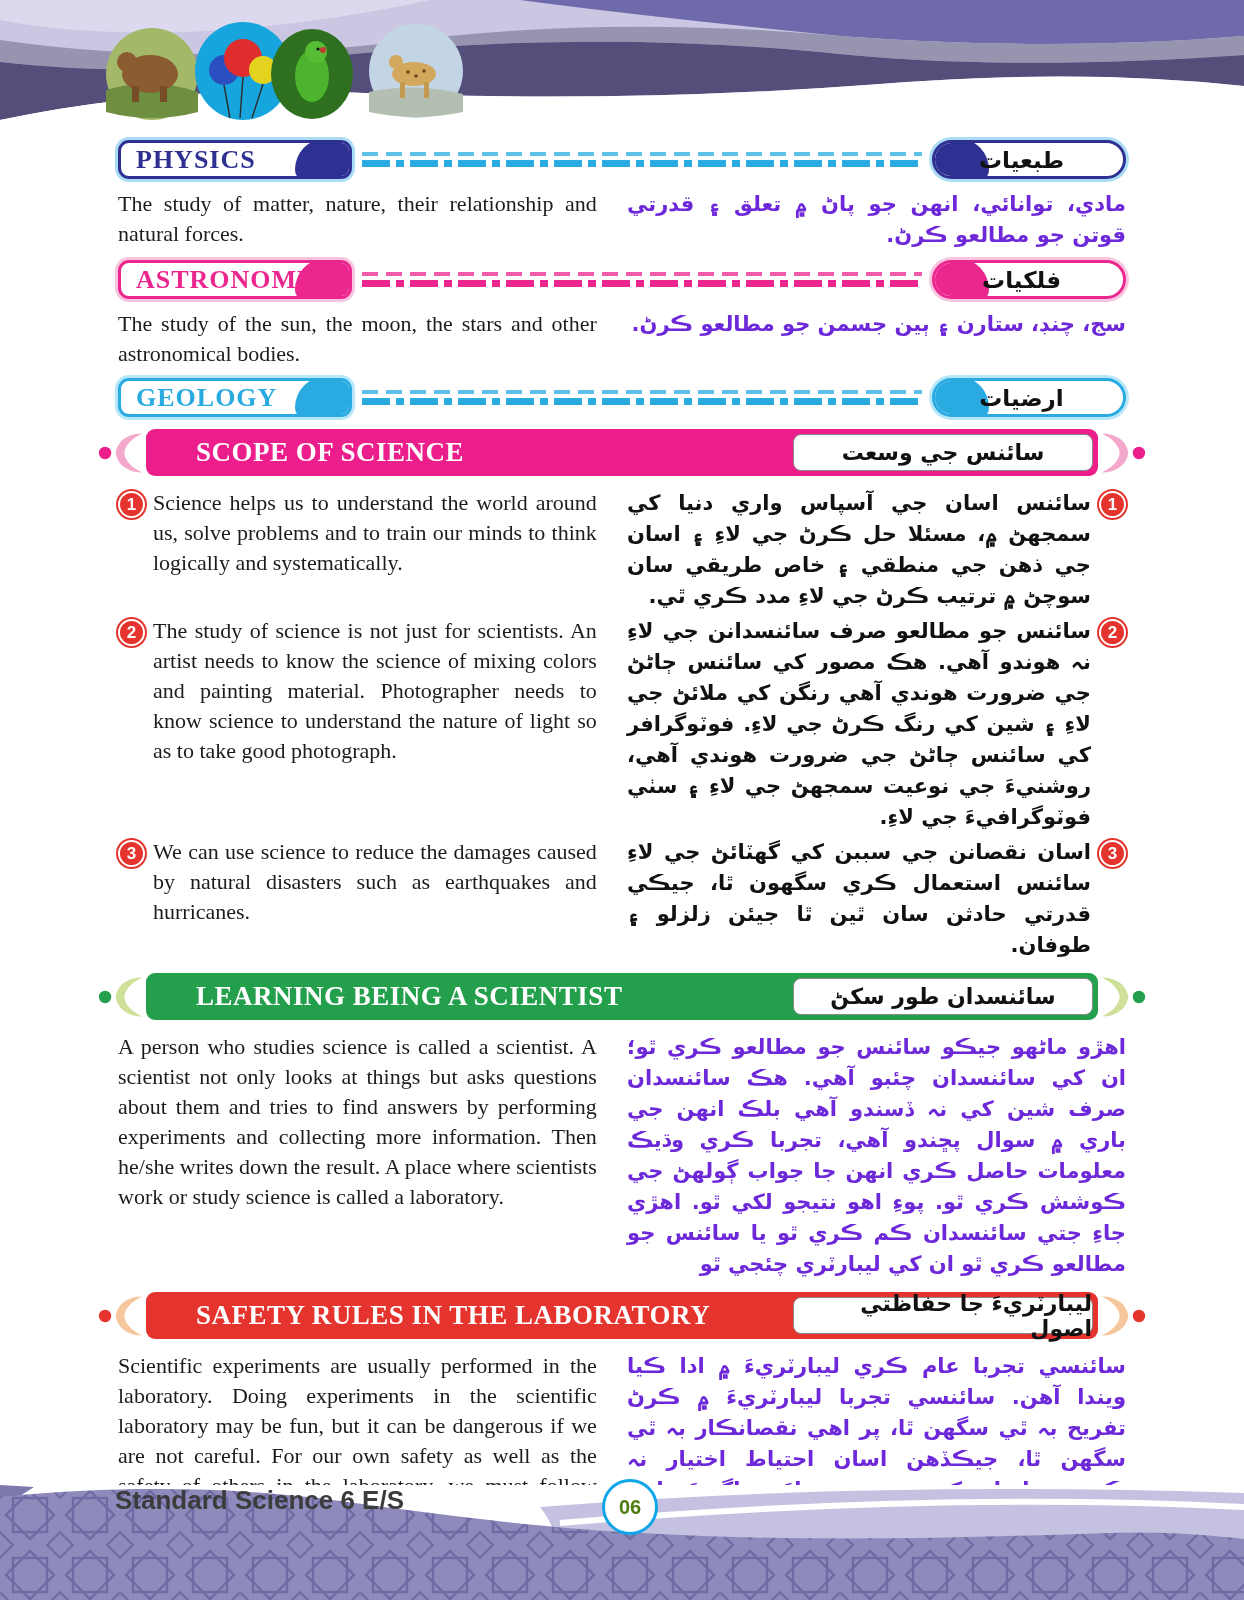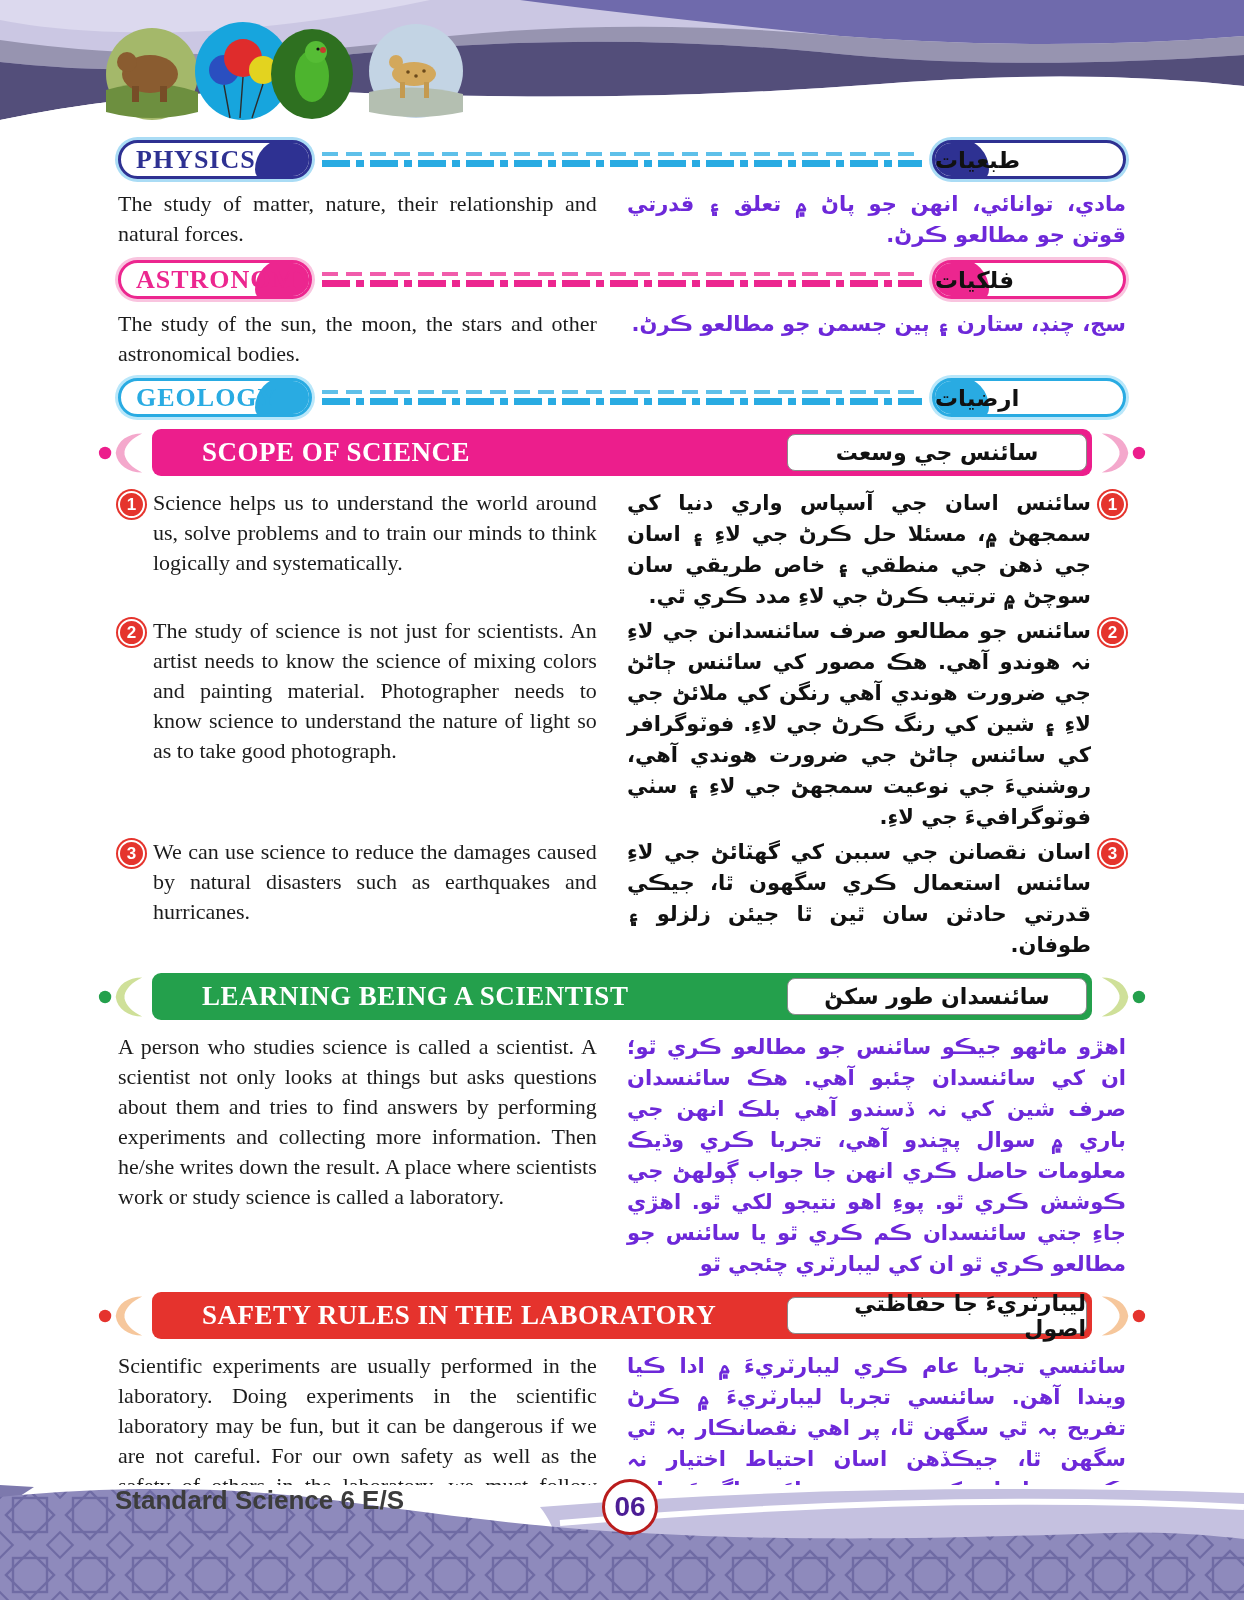--- a/index.html
+++ b/index.html
@@ -12,26 +12,26 @@
   .top-banner svg { display:block; }
 
   
   .page-content { padding:6px 118px 0 118px; }
 
   
   .term-row { display:flex; align-items:center; margin:9px 0 10px 0; }
   .pill { position:relative; height:39px; background:#fff; border:3px solid var(--pill);
           border-radius:20px; box-shadow:0 0 0 3px var(--ring); overflow:hidden;
           display:flex; align-items:center; flex-shrink:0; }
-  .pill-en { width:194px; }
+  .pill-en { width:234px;border-radius:11px; }
   .pill-en .lbl { position:relative; z-index:2; padding-left:15px; font-weight:bold;
                   font-size:26px; color:var(--pill); letter-spacing:1px; }
   .pill-en::after { content:""; position:absolute; right:-12px; top:-4px; bottom:-4px; width:66px;
                   background:var(--pill); border-radius:40px 6px 6px 12px / 42px 6px 6px 14px; }
-  .pill-sd { width:194px; justify-content:flex-start; }
+  .pill-sd { width:194px; justify-content:center; }
   .pill-sd .lbl { position:relative; z-index:2; padding-right:15px; font-weight:bold;
                   font-size:23px; color:#111; font-family:"DejaVu Sans", sans-serif; }
   .pill-sd::before { content:""; position:absolute; left:-12px; top:-4px; bottom:-4px; width:66px;
                   background:var(--pill); border-radius:6px 40px 12px 6px / 6px 42px 14px 6px; }
   .term-divider { flex:1; margin:0 10px; }
   .dash-thin { height:4px; margin-bottom:4px;
       background:repeating-linear-gradient(90deg, var(--line) 0 16px, transparent 16px 24px);
       opacity:.75; }
   .dash-thick { height:7px;
       background:repeating-linear-gradient(90deg, var(--line) 0 28px, transparent 28px 34px,
@@ -41,21 +41,21 @@
   .def-row { display:flex; justify-content:space-between; gap:26px; margin:2px 0 8px 0; }
   .en-text { width:47.5%; text-align:justify; font-size:22px; line-height:30px; }
   .sd-text { width:49.5%; direction:rtl; text-align:justify; font-weight:bold;
              font-family:"DejaVu Sans", sans-serif; font-size:21px; line-height:31px; color:#6d28d9; }
 
   
   .banner { display:flex; align-items:center; margin:12px -20px 12px -20px; }
   .orn { width:46px; height:46px; flex-shrink:0; }
   .orn-r { transform:scaleX(-1); }
   .bar { position:relative; flex:1; height:47px; background:var(--bar); border-radius:9px;
-         display:flex; align-items:center; margin:0 8px; }
+         display:flex; align-items:center; margin:0 2px; }
   .bar-title { color:#fff; font-weight:bold; font-size:27px; padding-left:50px; letter-spacing:.5px; }
   .bar-box { position:absolute; right:5px; top:5px; bottom:5px; width:300px; background:#fff;
              border:1.5px solid #8a8a8a; border-radius:8px; display:flex; align-items:center;
              justify-content:center; }
   .bar-box span { font-weight:bold; font-size:22px; color:#111;
                   font-family:"DejaVu Sans", sans-serif; direction:rtl; }
 
   
   .scope-row { display:flex; justify-content:space-between; gap:26px; margin-bottom:4px; }
   .col-en { width:47.5%; display:flex; gap:8px; }
@@ -67,23 +67,23 @@
   .col-en p { text-align:justify; font-size:22px; line-height:30px; }
   .col-sd p { text-align:justify; font-weight:bold; font-family:"DejaVu Sans", sans-serif;
               font-size:21px; line-height:31px; color:#111; }
 
   
   .footer { position:absolute; left:0; bottom:0; width:1244px; height:115px; }
   .footer svg { display:block; }
   .book-title { position:absolute; left:115px; top:0px; font-family:"Liberation Sans", sans-serif;
                 font-weight:bold; font-size:26px; color:#3c3c3c; }
   .page-badge { position:absolute; left:602px; top:-6px; width:56px; height:56px; border-radius:50%;
-                background:#fff; border:3px solid #b91c1c; display:flex; align-items:center;
+                background:#fff; border:3px solid #0ea5e9; display:flex; align-items:center;
                 justify-content:center; font-family:"Liberation Sans", sans-serif;
-                font-weight:bold; font-size:28px; color:#4c1d95; }
+                font-weight:bold; font-size:20px; color:#4d7c0f; }
 </style>
 </head>
 <body>
 
 <div class="top-banner">
   <svg width="1244" height="125" viewBox="0 0 1244 125">
     <rect x="0" y="0" width="1244" height="100" fill="#cbc7e3"></rect>
     <path d="M0 0 H430 Q260 36 120 32 Q50 30 0 20 Z" fill="#dcd9ee"></path>
     <path d="M520 0 H1244 V36 Q1050 52 840 36 Q640 16 520 0 Z" fill="#6f6aac"></path>
     <path d="M0 62 Q140 78 300 60 Q560 28 820 52 Q1000 72 1244 55 V36 Q1050 52 840 36 Q600 14 380 44 Q180 66 0 40 Z" fill="#9794b0"></path>

